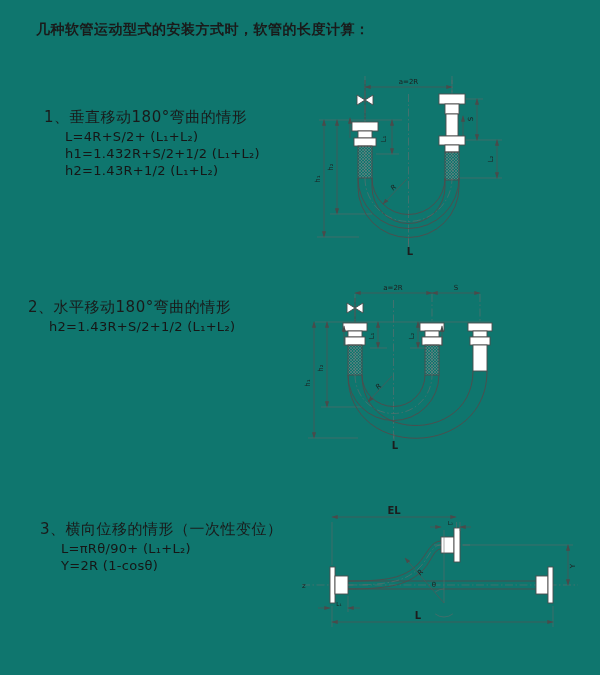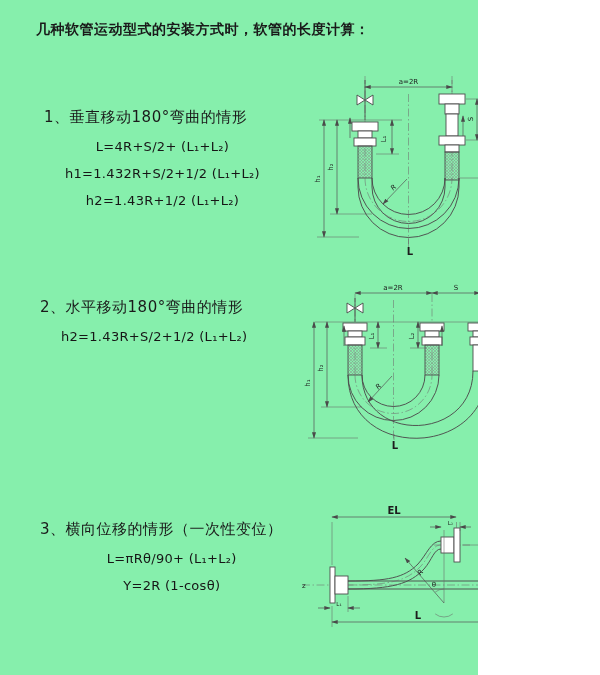--- a/index.html
+++ b/index.html
@@ -1,21 +1,21 @@
 <!DOCTYPE html>
 <html><head>
 <meta charset="utf-8">
 <style>
   html,body{margin:0;padding:0;background:#ffffff;}
-  .page{position:relative;width:478px;height:675px;background:#86efac;overflow:hidden;
+  .page{position:relative;width:600px;height:675px;background:#0f766e;overflow:hidden;
         font-family:"DejaVu Sans","Liberation Sans",sans-serif;color:#1a1a1a;}
   .title{position:absolute;left:36px;top:21px;font-size:14px;font-weight:bold;letter-spacing:.5px;}
   .sec{position:absolute;}
   .sec-head{font-size:15px;font-weight:normal;letter-spacing:.5px;white-space:nowrap;}
-  .formula{font-size:13px;margin:12px 0 0 21px;letter-spacing:.3px;white-space:nowrap;color:#161616;text-align:center;}
+  .formula{font-size:13px;margin:2px 0 0 21px;letter-spacing:.3px;white-space:nowrap;color:#161616;}
   svg{position:absolute;overflow:visible;}
   svg text{font-family:"DejaVu Sans","Liberation Sans",sans-serif;fill:#1d1d1d;}
   .dl{font-size:7px;}
   .dl-sm{font-size:5.5px;}
   .dl-big{font-size:10px;font-weight:bold;}
   .it{font-style:italic;}
   .ln{stroke:#4d4d4d;stroke-width:.9;fill:none;}
   .part{stroke:#4d4d4d;stroke-width:.9;fill:#fff;}
   .braid{stroke:#4d4d4d;stroke-width:.9;fill:url(#hatch);}
   .hose{stroke:#4d4d4d;stroke-width:.95;fill:none;}
@@ -32,21 +32,21 @@
 
   <div class="sec" style="left:44px;top:108px;">
     <div class="sec-head">
       <span>1、</span><span>垂直移动180°弯曲的情形</span>
     </div>
     <div class="formula">L=4R+S/2+ (L₁+L₂)</div>
     <div class="formula">h1=1.432R+S/2+1/2 (L₁+L₂)</div>
     <div class="formula">h2=1.43R+1/2 (L₁+L₂)</div>
   </div>
 
-  <div class="sec" style="left:40px;top:298px;">
+  <div class="sec" style="left:28px;top:298px;">
     <div class="sec-head">
       <span>2、</span><span>水平移动180°弯曲的情形</span>
     </div>
     <div class="formula">h2=1.43R+S/2+1/2 (L₁+L₂)</div>
   </div>
 
   <div class="sec" style="left:40px;top:520px;">
     <div class="sec-head">
       <span>3、</span><span>横向位移的情形（一次性变位）</span>
     </div>

